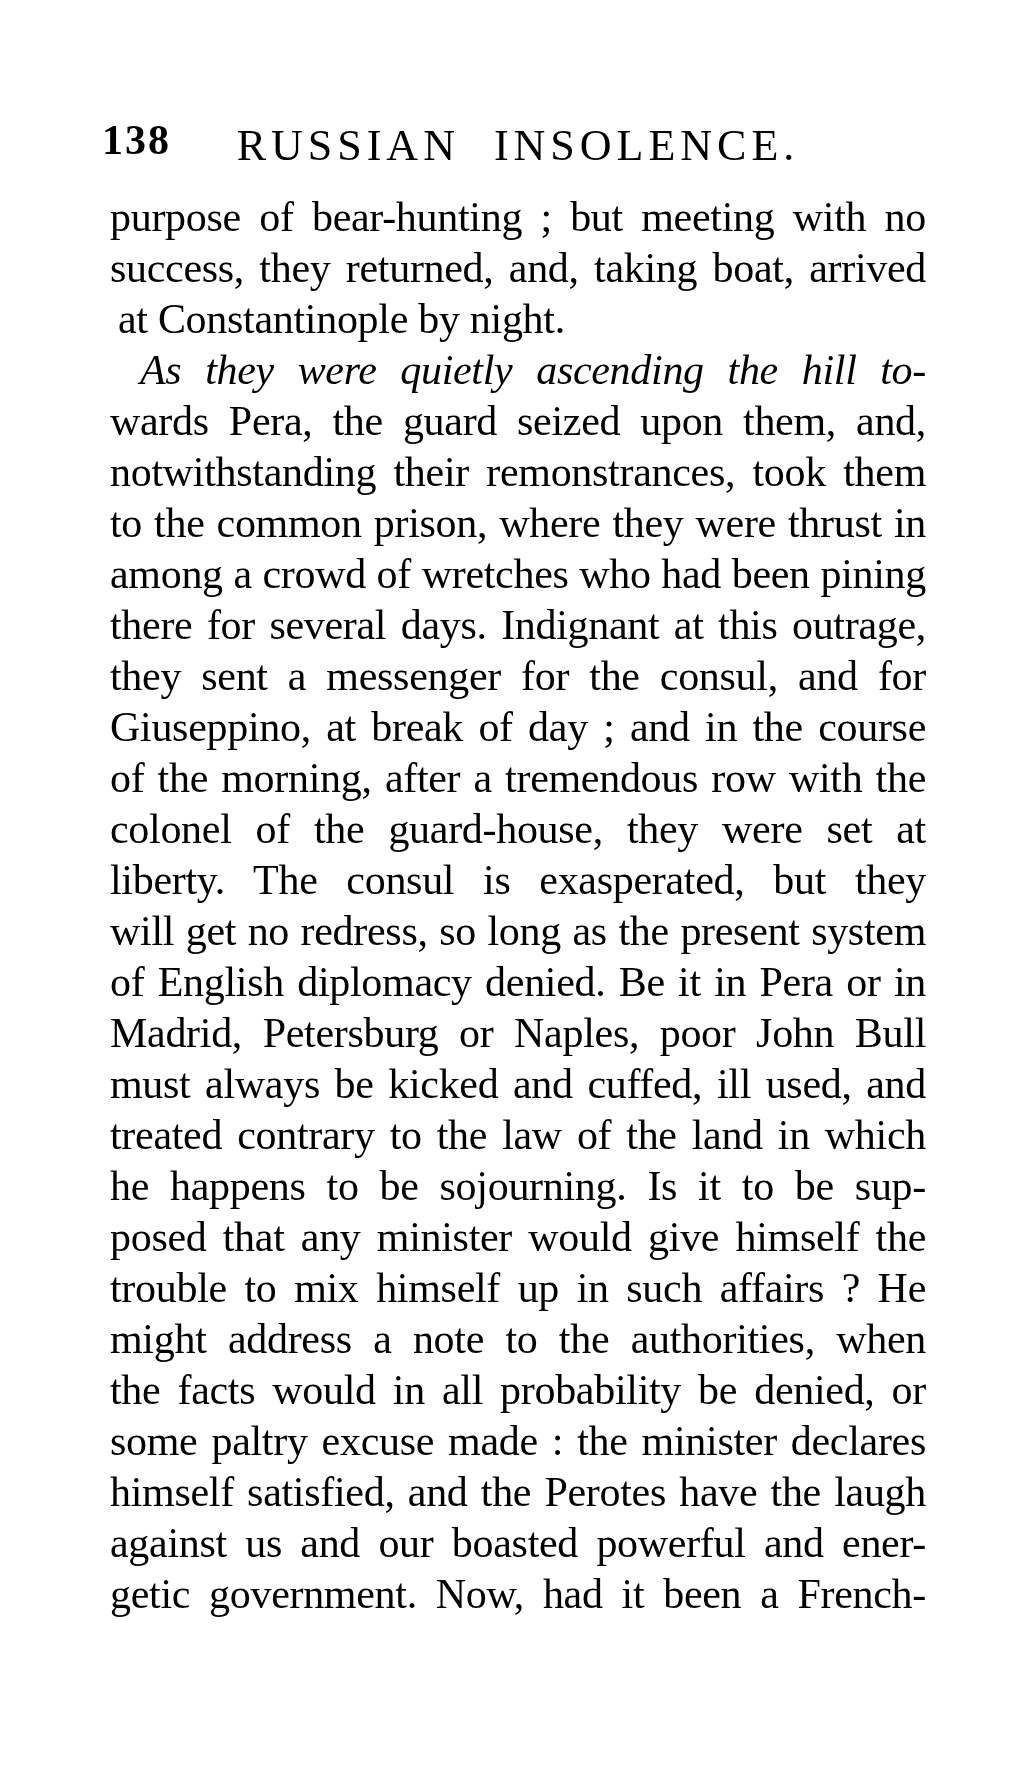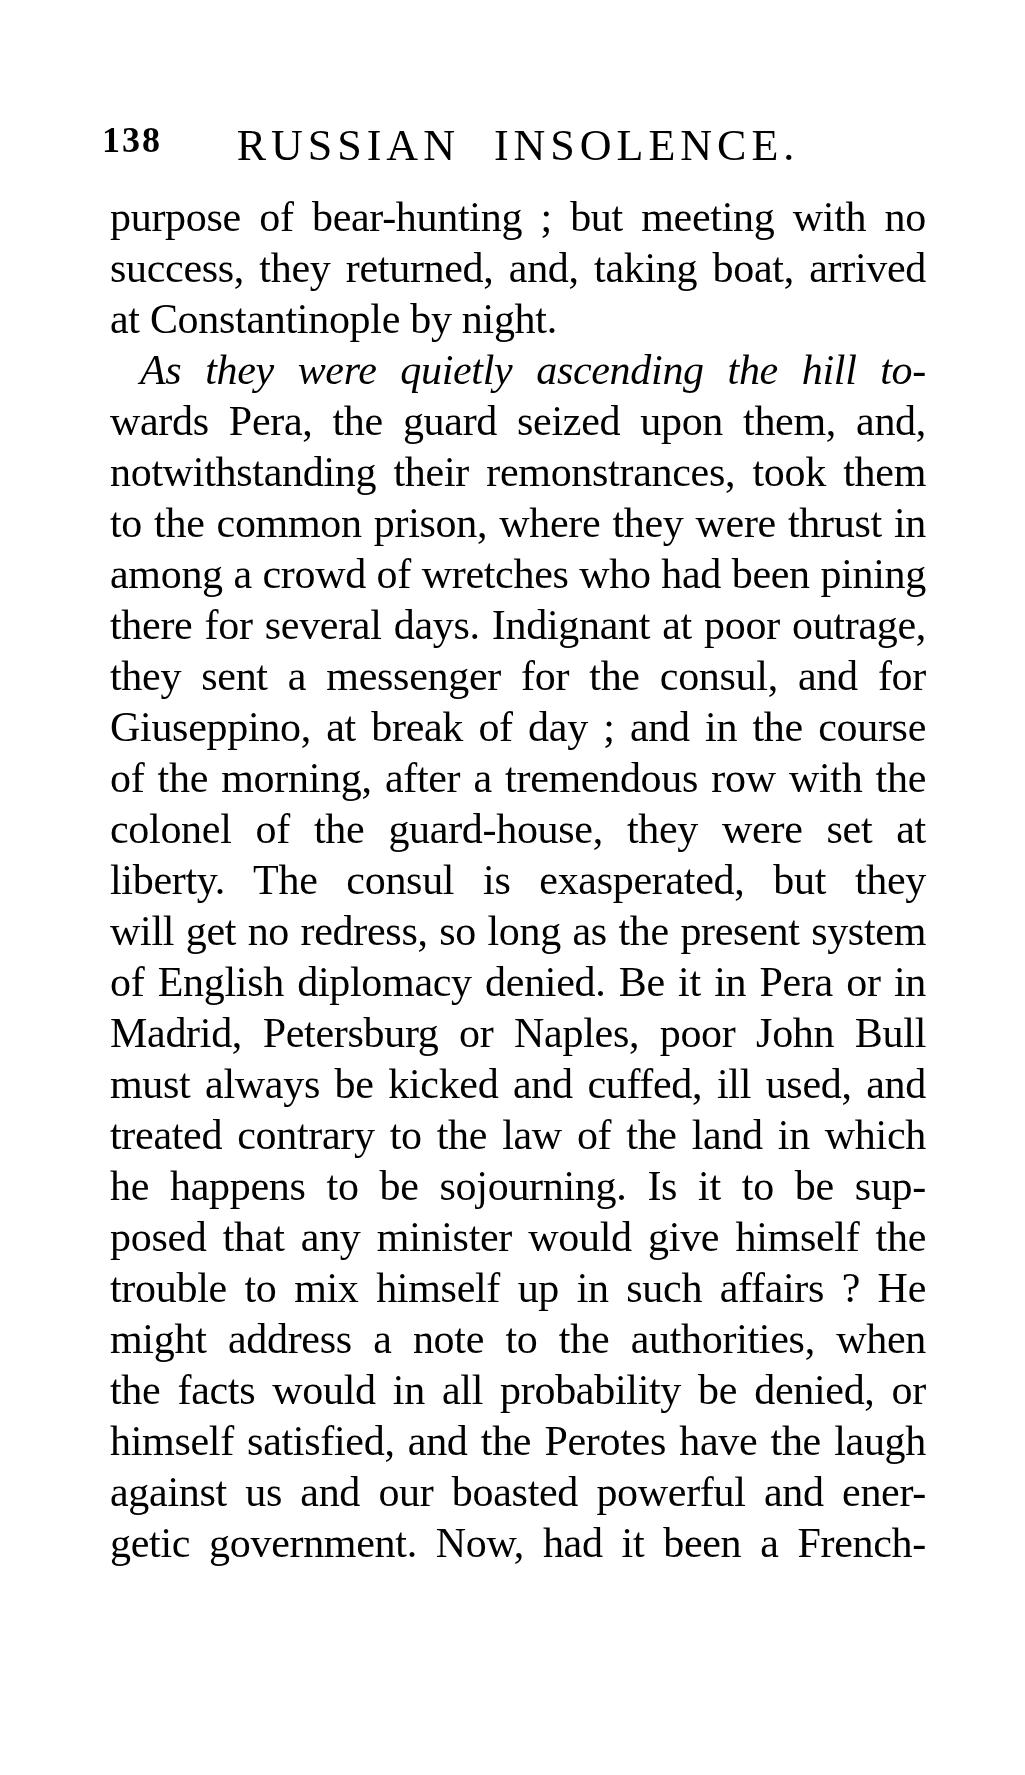--- a/index.html
+++ b/index.html
@@ -20,21 +20,21 @@
     top: 116px;
     left: 110px;
     width: 816px;
     height: 52px;
   }
 
   .folio {
     position: absolute;
     left: -8px;
     top: 0px;
-    font-size: 36px;
+    font-size: 42px;
     font-weight: 700;
     letter-spacing: 2px;
     line-height: 48px;
   }
 
   .head-title {
     position: absolute;
     left: 0;
     right: 0;
     top: 12px;
@@ -58,20 +58,21 @@
   .line {
     height: 51px;
     line-height: 51px;
     text-align: justify;
     text-align-last: justify;
   }
 
   .line.no-j {
     text-align: left;
     text-align-last: left;
+    margin-left: 8px;
   }
 
   .line.indent {
     text-indent: 30px;
     font-style: italic;
   }
 </style>
 </head>
 <body>
 
@@ -83,33 +84,34 @@
 
   <main class="text-block">
       <div class="line">purpose of bear-hunting ; but meeting with no</div>
       <div class="line">success, they returned, and, taking boat, arrived</div>
       <div class="line no-j">at Constantinople by night.</div>
       <div class="line indent">As they were quietly ascending the hill to-</div>
       <div class="line">wards Pera, the guard seized upon them, and,</div>
       <div class="line">notwithstanding their remonstrances, took them</div>
       <div class="line">to the common prison, where they were thrust in</div>
       <div class="line">among a crowd of wretches who had been pining</div>
-      <div class="line">there for several days. Indignant at poor outrage,</div>
+      <div class="line">there for several days. Indignant at this outrage,</div>
       <div class="line">they sent a messenger for the consul, and for</div>
       <div class="line">Giuseppino, at break of day ; and in the course</div>
       <div class="line">of the morning, after a tremendous row with the</div>
       <div class="line">colonel of the guard-house, they were set at</div>
       <div class="line">liberty. The consul is exasperated, but they</div>
       <div class="line">will get no redress, so long as the present system</div>
       <div class="line">of English diplomacy denied. Be it in Pera or in</div>
       <div class="line">Madrid, Petersburg or Naples, poor John Bull</div>
       <div class="line">must always be kicked and cuffed, ill used, and</div>
       <div class="line">treated contrary to the law of the land in which</div>
       <div class="line">he happens to be sojourning. Is it to be sup-</div>
       <div class="line">posed that any minister would give himself the</div>
       <div class="line">trouble to mix himself up in such affairs ? He</div>
       <div class="line">might address a note to the authorities, when</div>
       <div class="line">the facts would in all probability be denied, or</div>
+      <div class="line">some paltry excuse made : the minister declares</div>
       <div class="line">himself satisfied, and the Perotes have the laugh</div>
       <div class="line">against us and our boasted powerful and ener-</div>
       <div class="line">getic government. Now, had it been a French-</div>
     </main>
 </div>
 
 </body></html>

